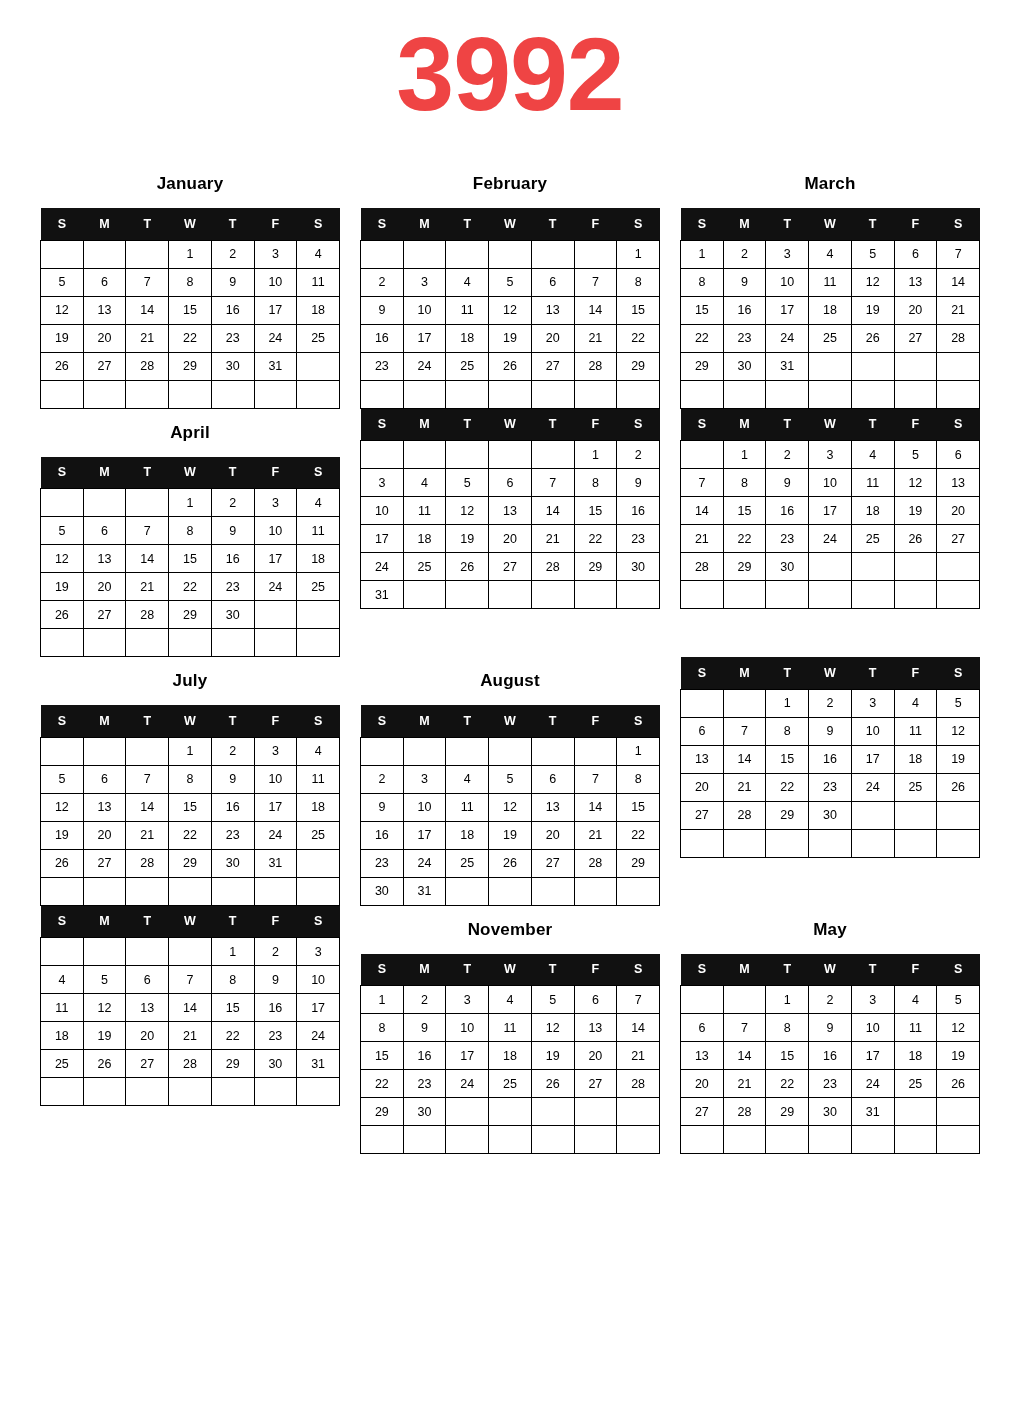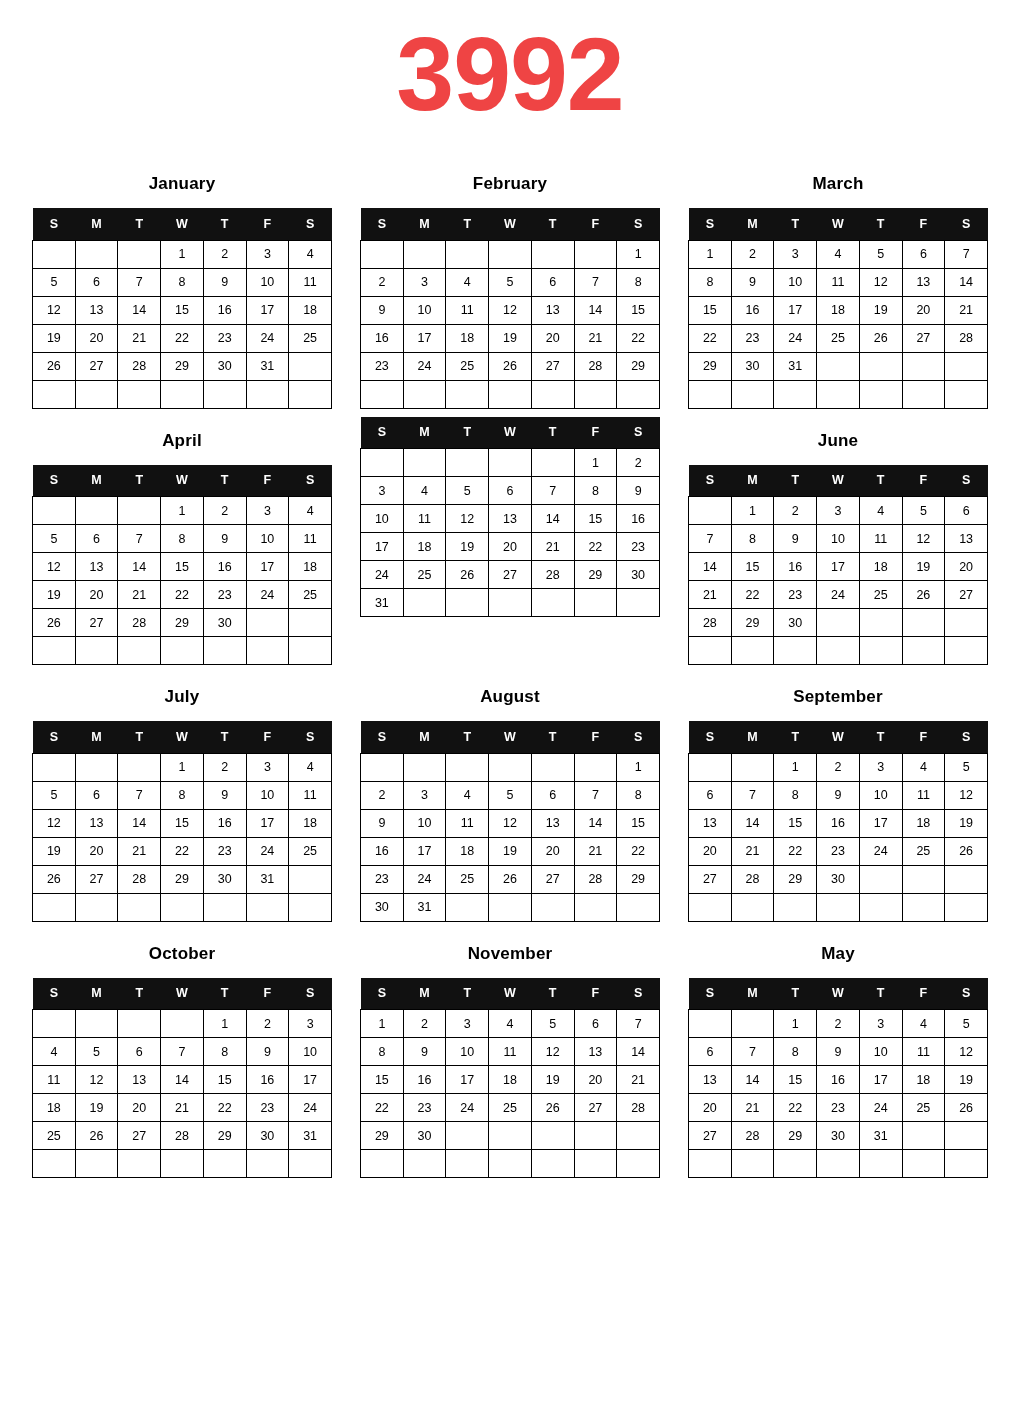--- a/index.html
+++ b/index.html
@@ -32,21 +32,20 @@
     padding: 0;
     color: #ef4444;
   }
   .months-grid {
     margin-top: 34px;
     display: grid;
     grid-template-columns: repeat(3, 320px);
     justify-content: center;
     column-gap: 0px;
     row-gap: 0px;
-    gap: 8px;
   }
   .month {
     width: 320px;
     padding: 0 0 0 0;
     margin: 0 auto;
   }
   .month-name {
     text-align: center;
     font-size: 17px;
     font-weight: bold;
@@ -444,21 +443,20 @@
               <td class="empty"></td>
               <td class="empty"></td>
               <td class="empty"></td>
               <td class="empty"></td>
               <td class="empty"></td>
             </tr>
           </tbody>
         </table>
       </div>
       <div class="month">
-        <div class="month-name">June</div>
         <table class="cal">
           <thead>
             <tr>
               <th>S</th>
               <th>M</th>
               <th>T</th>
               <th>W</th>
               <th>T</th>
               <th>F</th>
               <th>S</th>
@@ -660,93 +658,91 @@
               <td class="empty"></td>
               <td class="empty"></td>
               <td class="empty"></td>
               <td class="empty"></td>
               <td class="empty"></td>
             </tr>
           </tbody>
         </table>
       </div>
       <div class="month">
-        <div class="month-name">September</div>
-        <table class="cal">
-          <thead>
-            <tr>
-              <th>S</th>
-              <th>M</th>
-              <th>T</th>
-              <th>W</th>
-              <th>T</th>
-              <th>F</th>
-              <th>S</th>
-            </tr>
-          </thead>
-          <tbody>
-            <tr>
-              <td class="empty"></td>
-              <td class="empty"></td>
-              <td>1</td>
-              <td>2</td>
-              <td>3</td>
-              <td>4</td>
-              <td>5</td>
-            </tr>
-            <tr>
-              <td>6</td>
-              <td>7</td>
-              <td>8</td>
-              <td>9</td>
-              <td>10</td>
-              <td>11</td>
-              <td>12</td>
-            </tr>
-            <tr>
-              <td>13</td>
-              <td>14</td>
-              <td>15</td>
-              <td>16</td>
-              <td>17</td>
-              <td>18</td>
-              <td>19</td>
-            </tr>
-            <tr>
-              <td>20</td>
-              <td>21</td>
-              <td>22</td>
-              <td>23</td>
-              <td>24</td>
-              <td>25</td>
-              <td>26</td>
-            </tr>
-            <tr>
-              <td>27</td>
-              <td>28</td>
-              <td>29</td>
-              <td>30</td>
-              <td class="empty"></td>
-              <td class="empty"></td>
-              <td class="empty"></td>
-            </tr>
-            <tr>
-              <td class="empty"></td>
-              <td class="empty"></td>
-              <td class="empty"></td>
-              <td class="empty"></td>
-              <td class="empty"></td>
-              <td class="empty"></td>
-              <td class="empty"></td>
-            </tr>
-          </tbody>
-        </table>
-      </div>
-      <div class="month">
-        <div class="month-name">October</div>
+        <table class="cal">
+          <thead>
+            <tr>
+              <th>S</th>
+              <th>M</th>
+              <th>T</th>
+              <th>W</th>
+              <th>T</th>
+              <th>F</th>
+              <th>S</th>
+            </tr>
+          </thead>
+          <tbody>
+            <tr>
+              <td class="empty"></td>
+              <td class="empty"></td>
+              <td>1</td>
+              <td>2</td>
+              <td>3</td>
+              <td>4</td>
+              <td>5</td>
+            </tr>
+            <tr>
+              <td>6</td>
+              <td>7</td>
+              <td>8</td>
+              <td>9</td>
+              <td>10</td>
+              <td>11</td>
+              <td>12</td>
+            </tr>
+            <tr>
+              <td>13</td>
+              <td>14</td>
+              <td>15</td>
+              <td>16</td>
+              <td>17</td>
+              <td>18</td>
+              <td>19</td>
+            </tr>
+            <tr>
+              <td>20</td>
+              <td>21</td>
+              <td>22</td>
+              <td>23</td>
+              <td>24</td>
+              <td>25</td>
+              <td>26</td>
+            </tr>
+            <tr>
+              <td>27</td>
+              <td>28</td>
+              <td>29</td>
+              <td>30</td>
+              <td class="empty"></td>
+              <td class="empty"></td>
+              <td class="empty"></td>
+            </tr>
+            <tr>
+              <td class="empty"></td>
+              <td class="empty"></td>
+              <td class="empty"></td>
+              <td class="empty"></td>
+              <td class="empty"></td>
+              <td class="empty"></td>
+              <td class="empty"></td>
+            </tr>
+          </tbody>
+        </table>
+      </div>
+      <div class="month">
         <table class="cal">
           <thead>
             <tr>
               <th>S</th>
               <th>M</th>
               <th>T</th>
               <th>W</th>
               <th>T</th>
               <th>F</th>
               <th>S</th>

